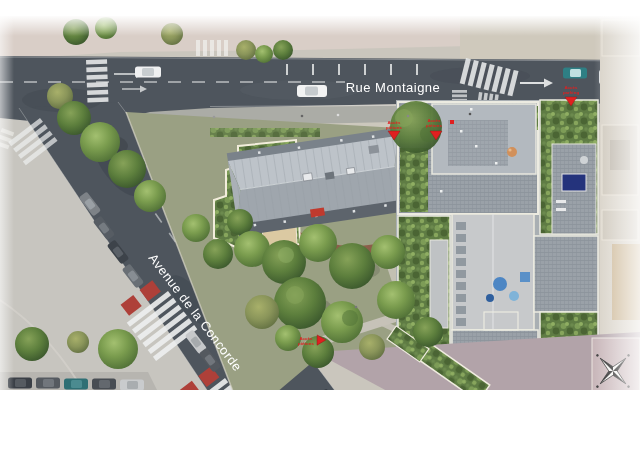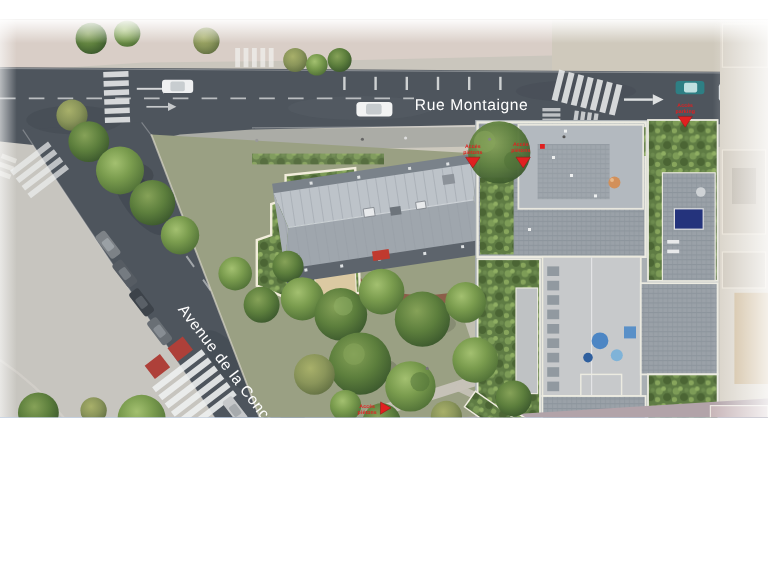--- a/index.html
+++ b/index.html
@@ -1,16 +1,16 @@
 <!DOCTYPE html>
 <html><head>
 <meta charset="utf-8">
 <style>
   html,body{margin:0;padding:0;background:#ffffff;}
-  .stage{position:relative;width:640px;height:348px;background:#3b82f6;overflow:hidden;font-family:"Liberation Sans",sans-serif;}
+  .stage{position:relative;width:640px;height:390px;background:#b91c1c;overflow:hidden;font-family:"Liberation Sans",sans-serif;}
   svg{display:block;}
   .street-label{font-family:"Liberation Sans",sans-serif;font-size:13px;letter-spacing:.5px;font-weight:400;}
   .street-label-av{font-family:"Liberation Sans",sans-serif;font-size:12.8px;letter-spacing:.5px;font-weight:400;}
   .marker-label{font-family:"Liberation Sans",sans-serif;font-size:4.3px;font-weight:bold;letter-spacing:.1px;}
 </style>
 </head>
 <body>
 
 <div class="stage">
 <svg viewBox="0 0 640 470" width="640" height="470">

